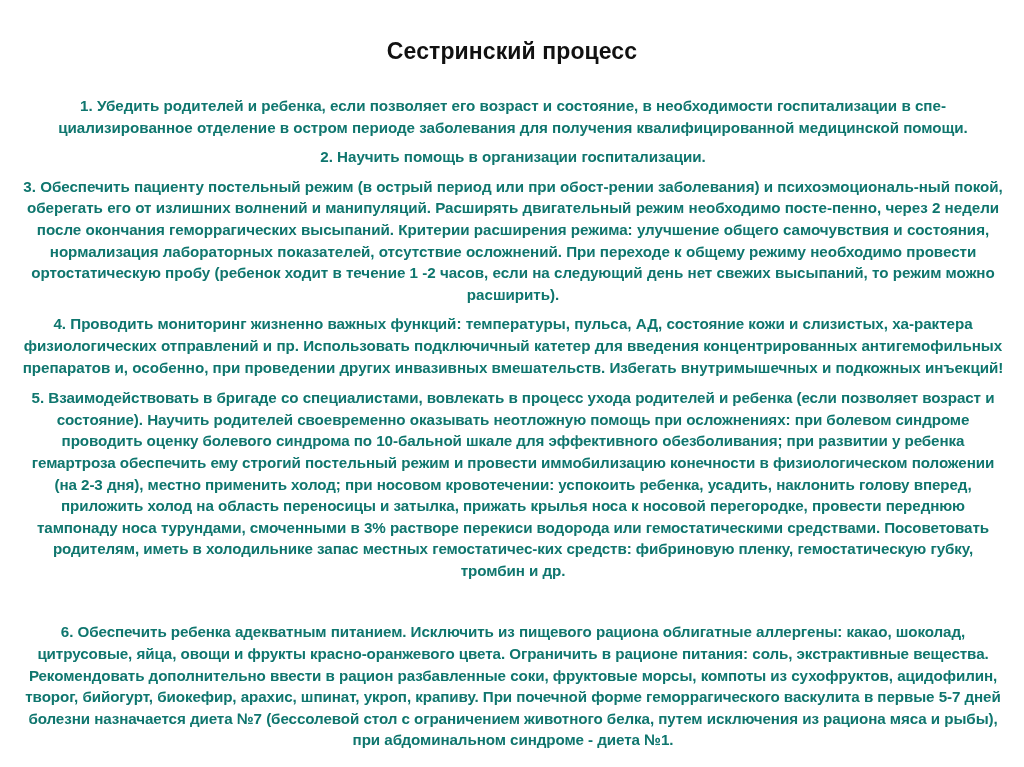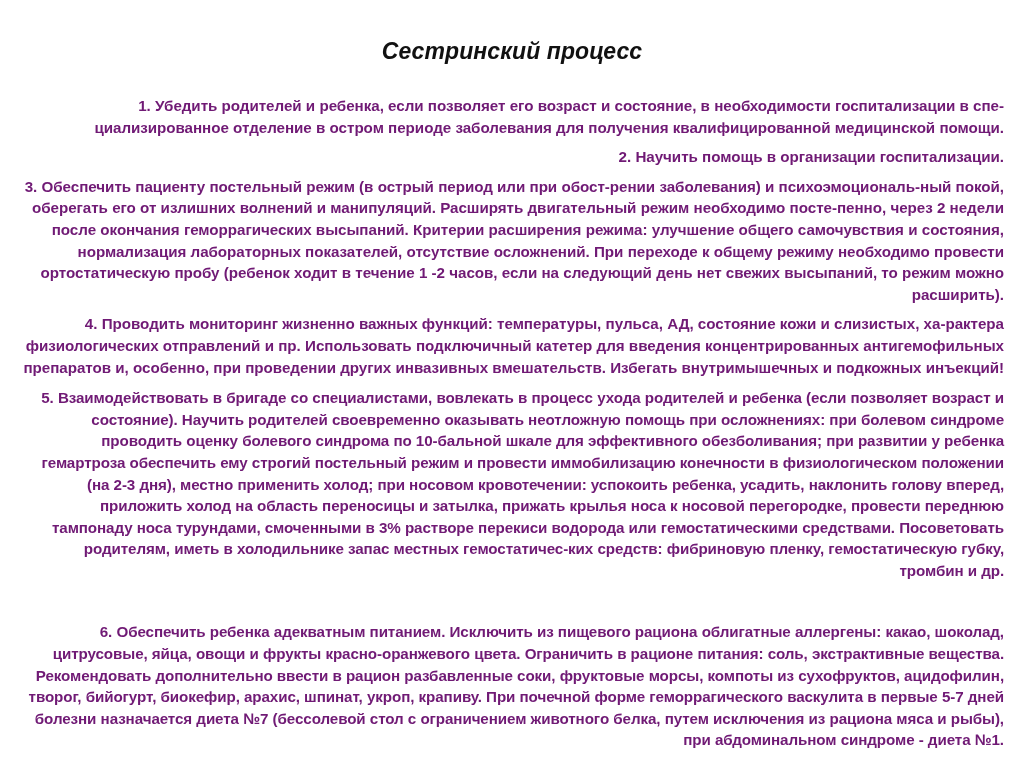--- a/index.html
+++ b/index.html
@@ -25,36 +25,35 @@
     position: absolute;
     top: 38px;
     left: 0;
     width: 1024px;
     text-align: center;
     font-size: 23px;
     font-weight: bold;
     letter-spacing: 0.1px;
     color: #111111;
     line-height: 1.15;
-    font-style: italic;
   }
   .body-col {
     position: absolute;
     top: 95px;
     left: 22px;
     width: 982px;
   }
   .para {
     font-size: 15.2px;
     line-height: 21.6px;
-    text-align: right;
+    text-align: center;
     margin: 0 0 9px 0;
     letter-spacing: -0.05px;
     word-spacing: 0.1px;
-    color: #701a75;
+    color: #0f766e;
   }
   .para:last-child { margin-bottom: 0; margin-top: 40px; }
 
   
   .w-bold      { font-weight: bold; font-style: normal; }
   .w-bolditalic{ font-weight: bold; }
   .num         { font-weight: bold; }
 
   
   .p1 { margin-bottom: 8px; }

